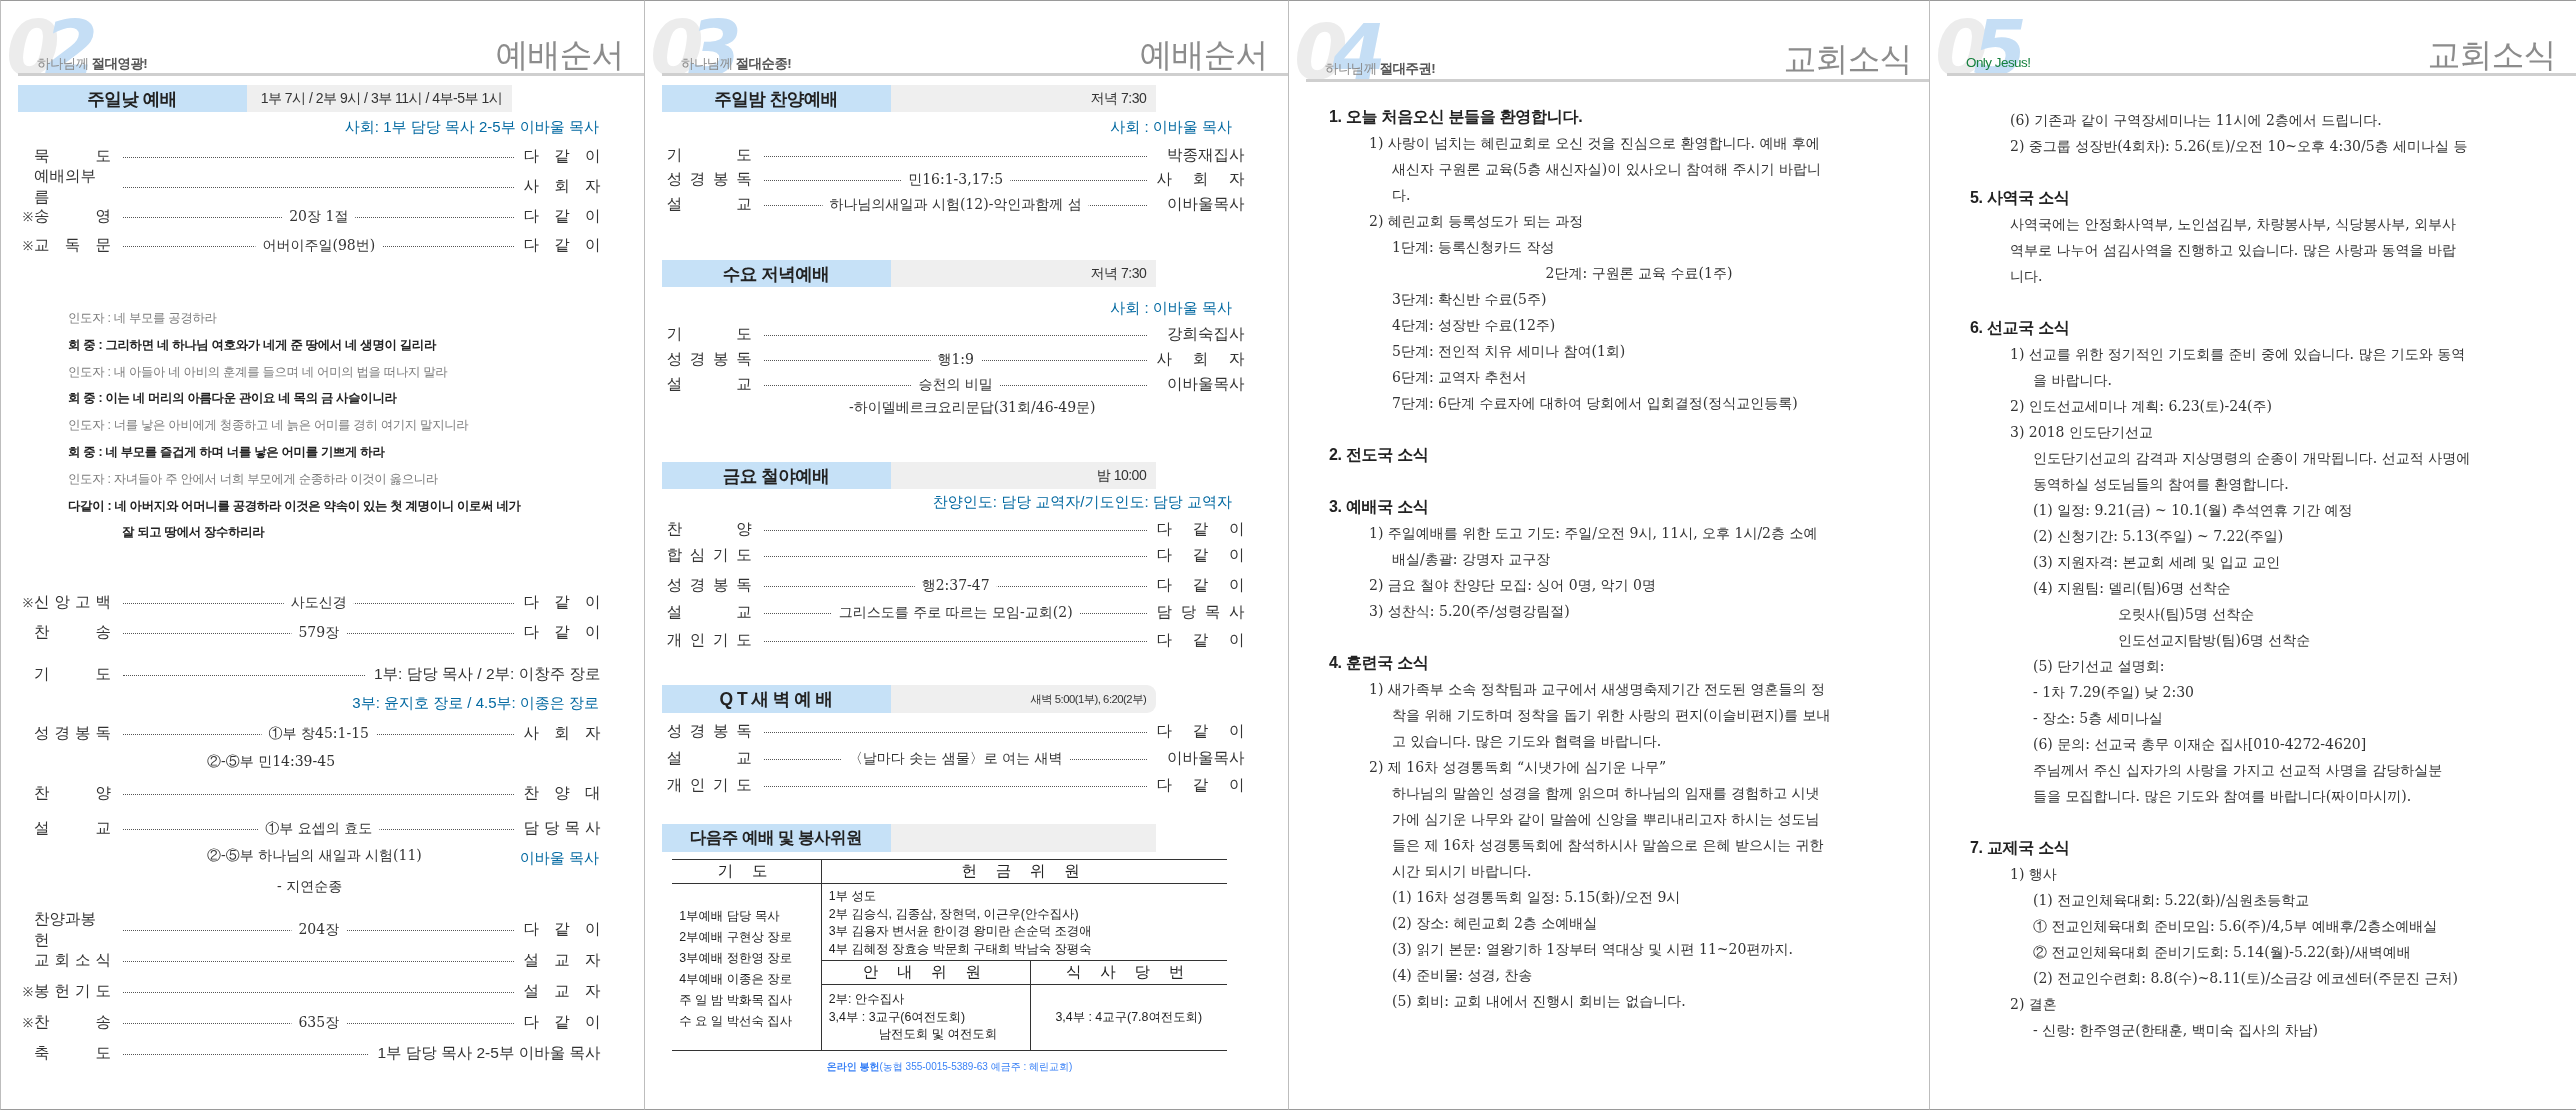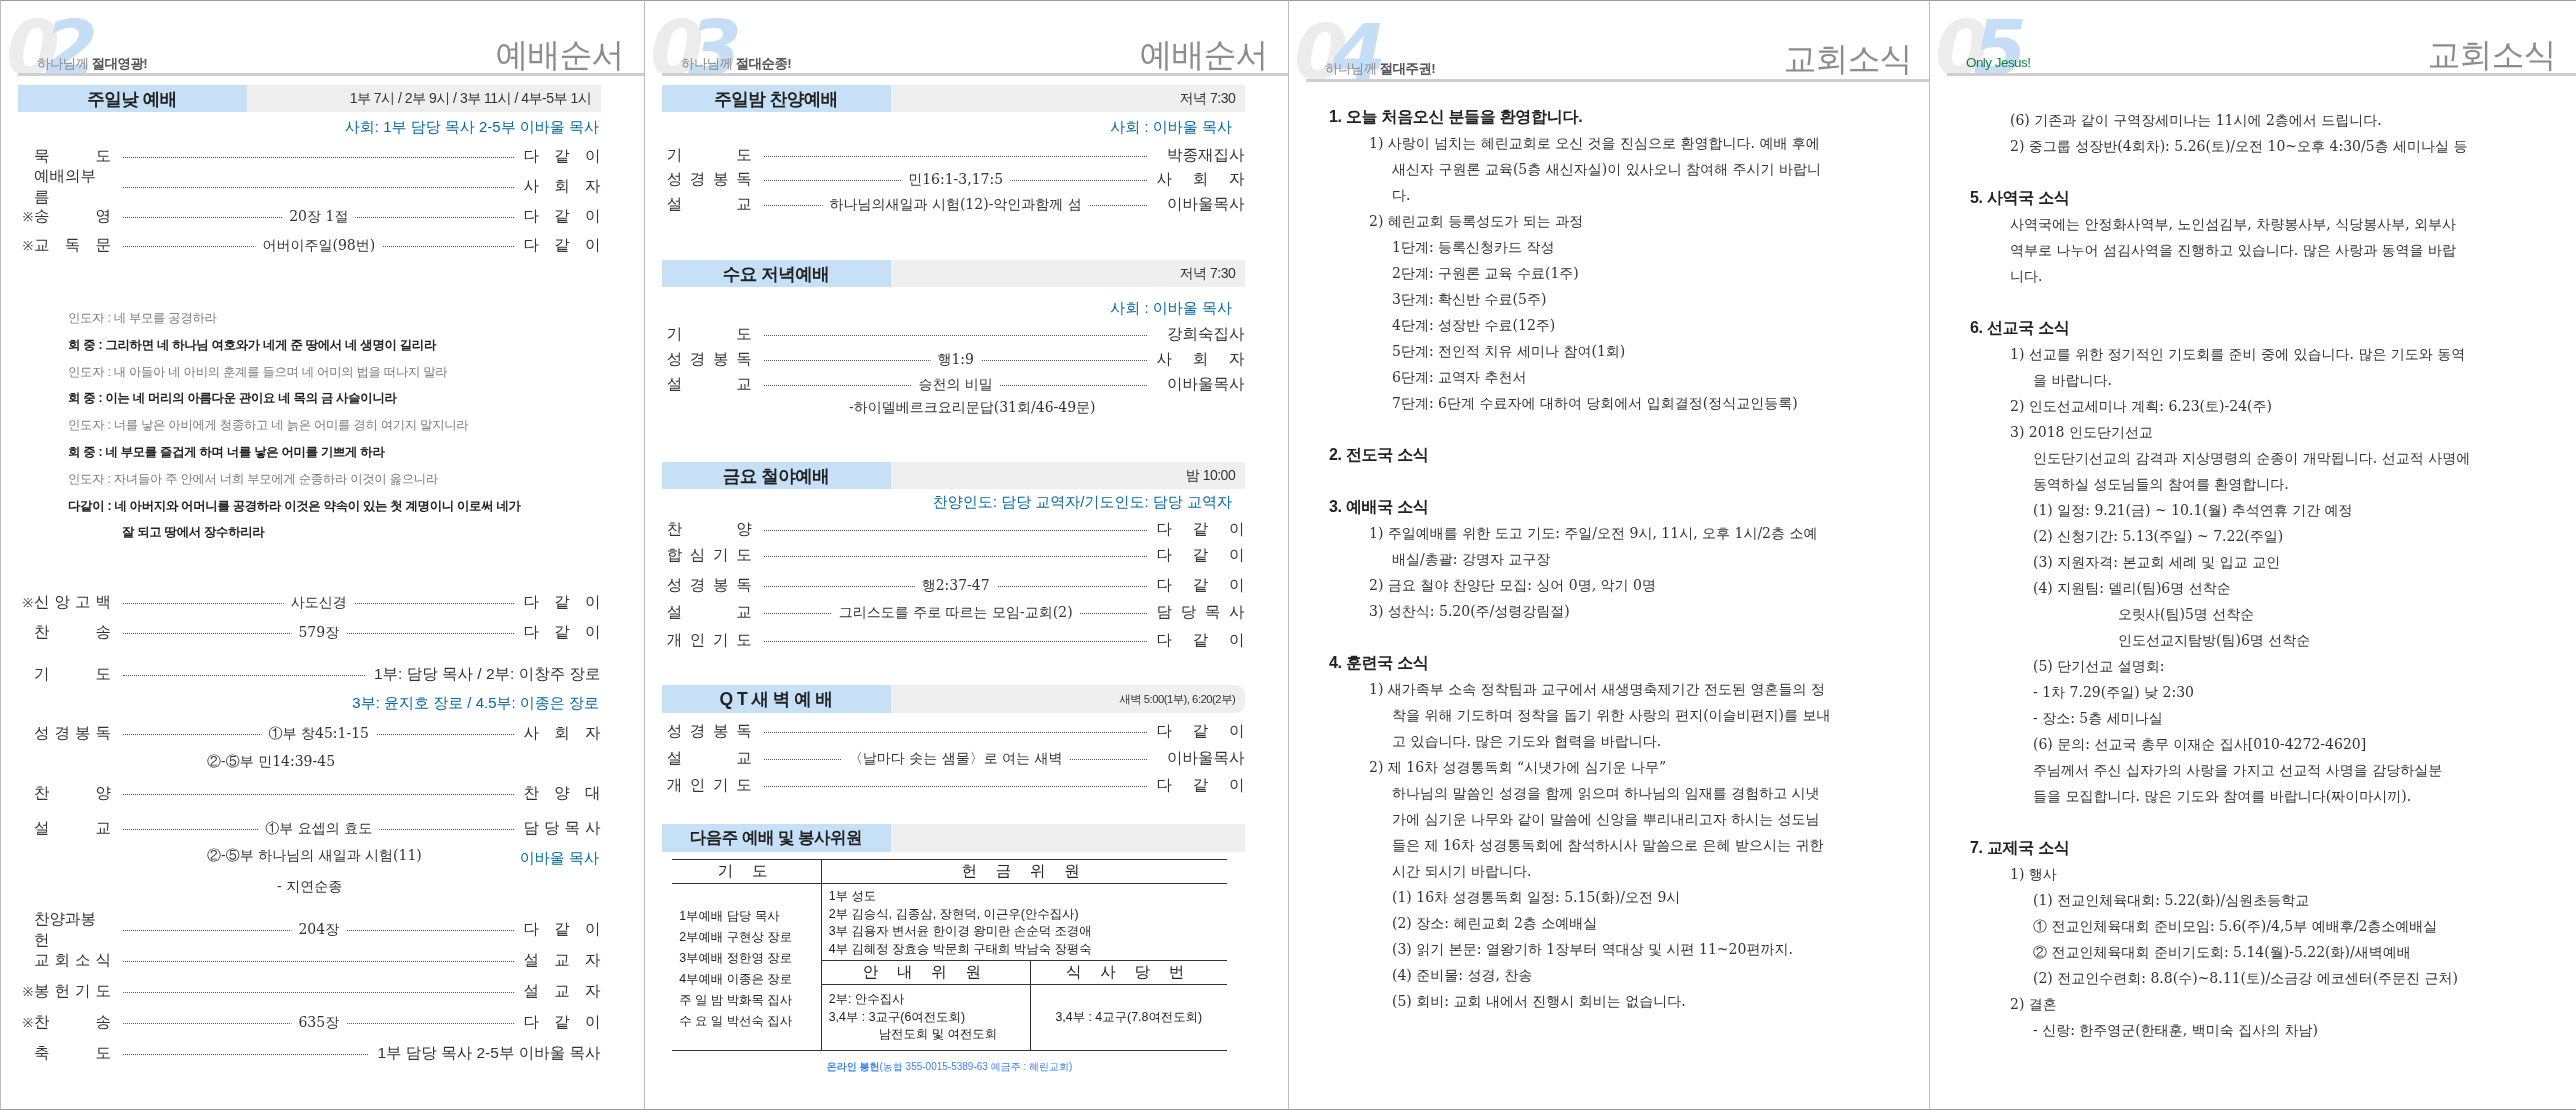--- a/index.html
+++ b/index.html
@@ -19,21 +19,21 @@
   .hdr { position: absolute; left: 0; top: 0; width: 100%; height: 77px; }
   .num-big { position: absolute; left: 5.2px; top: 9.3px; font-family: "DejaVu Sans", sans-serif; font-style: italic; font-weight: bold; font-size: 77px; line-height: 1; letter-spacing: -15.5px; }
   .num-big .d0 { color: #ececec; }
   .num-big .d1 { color: #c5def5; }
   .tagline { position: absolute; left: 36px; top: 54px; font-size: 13.4px; color: #8a8a8a; letter-spacing: -0.5px; font-family: "Liberation Sans", sans-serif; }
   .tagline b { color: #555; font-weight: bold; }
   .page-title { position: absolute; right: 20.6px; top: 32px; font-family: "DejaVu Serif", serif; font-size: 33px; color: #8c8c8c; letter-spacing: -1px; }
   .hdr-rule { position: absolute; left: 16.5px; right: 0; top: 72px; height: 2.6px; background: #cfcfcf; }
 
   
-  .bar { position: absolute; left: 16.5px; width: 583px; height: 27px; background: #efefef; }
+  .bar { position: absolute; left: 16.5px; width: 494px; height: 27px; background: #efefef; }
   .bar .lbl { position: absolute; left: 0; top: 0; width: 229px; height: 27px; background: #c6e1f7; font-size: 17.5px; font-weight: bold; color: #222; display: flex; align-items: center; justify-content: center; letter-spacing: -0.5px; font-family: "Liberation Sans", sans-serif; }
   .bar .time { position: absolute; right: 9.3px; top: 0; height: 27px; display: flex; align-items: center; font-size: 14px; color: #333; letter-spacing: -0.5px; font-family: "Liberation Sans", sans-serif; }
   .bar .time.small { font-size: 11.3px; }
 
   
   .row { position: absolute; left: 16.5px; width: 583px; height: 23px; display: flex; align-items: center; font-family: "DejaVu Serif", serif; font-size: 15px; color: #333; }
   .row .mark { width: 16.5px; font-size: 12.4px; text-align: right; padding-right: 1px; }
   .row .label { width: 77px; display: flex; justify-content: space-between; font-family: "Liberation Sans", sans-serif; font-size: 15.5px; }
   .row .dots { flex: 1; height: 23px; position: relative; margin: 0 9.3px 0 12.4px; }
   .row .dots::before { content: ""; position: absolute; left: 0; right: 0; top: 12.4px; border-top: 1.5px dotted #555; }
@@ -603,21 +603,21 @@
     <div class="page-title" style="top:36px">교회소식</div>
     <div class="hdr-rule" style="top:78px"></div>
   </div>
   <div class="news" id="p4-news" style="top:103px;">
       <h3>1. 오늘 처음오신 분들을 환영합니다.</h3>
       <div class="p1" style="margin-left: 40px;">1) 사랑이 넘치는 혜린교회로 오신 것을 진심으로 환영합니다. 예배 후에</div>
       <div class="p2" style="margin-left: 63px;">새신자 구원론 교육(5층 새신자실)이 있사오니 참여해 주시기 바랍니</div>
       <div class="p2" style="margin-left: 63px;">다.</div>
       <div class="p1" style="margin-left: 40px;">2) 혜린교회 등록성도가 되는 과정</div>
       <div class="p2" style="margin-left: 63px;">1단계: 등록신청카드 작성</div>
-      <div class="p2" style="margin-left: 63px;">2단계: 구원론 교육 수료(1주)</div>
+      <div class="p2" style="margin-left: 63px; text-align: center;">2단계: 구원론 교육 수료(1주)</div>
       <div class="p2" style="margin-left: 63px;">3단계: 확신반 수료(5주)</div>
       <div class="p2" style="margin-left: 63px;">4단계: 성장반 수료(12주)</div>
       <div class="p2" style="margin-left: 63px;">5단계: 전인적 치유 세미나 참여(1회)</div>
       <div class="p2" style="margin-left: 63px;">6단계: 교역자 추천서</div>
       <div class="p2" style="margin-left: 63px;">7단계: 6단계 수료자에 대하여 당회에서 입회결정(정식교인등록)</div>
       <div class="gap"></div>
       <h3>2. 전도국 소식</h3>
       <div class="gap"></div>
       <h3>3.  예배국 소식</h3>
       <div class="p1" style="margin-left: 40px;">1) 주일예배를 위한 도고 기도: 주일/오전 9시, 11시, 오후 1시/2층 소예</div>

